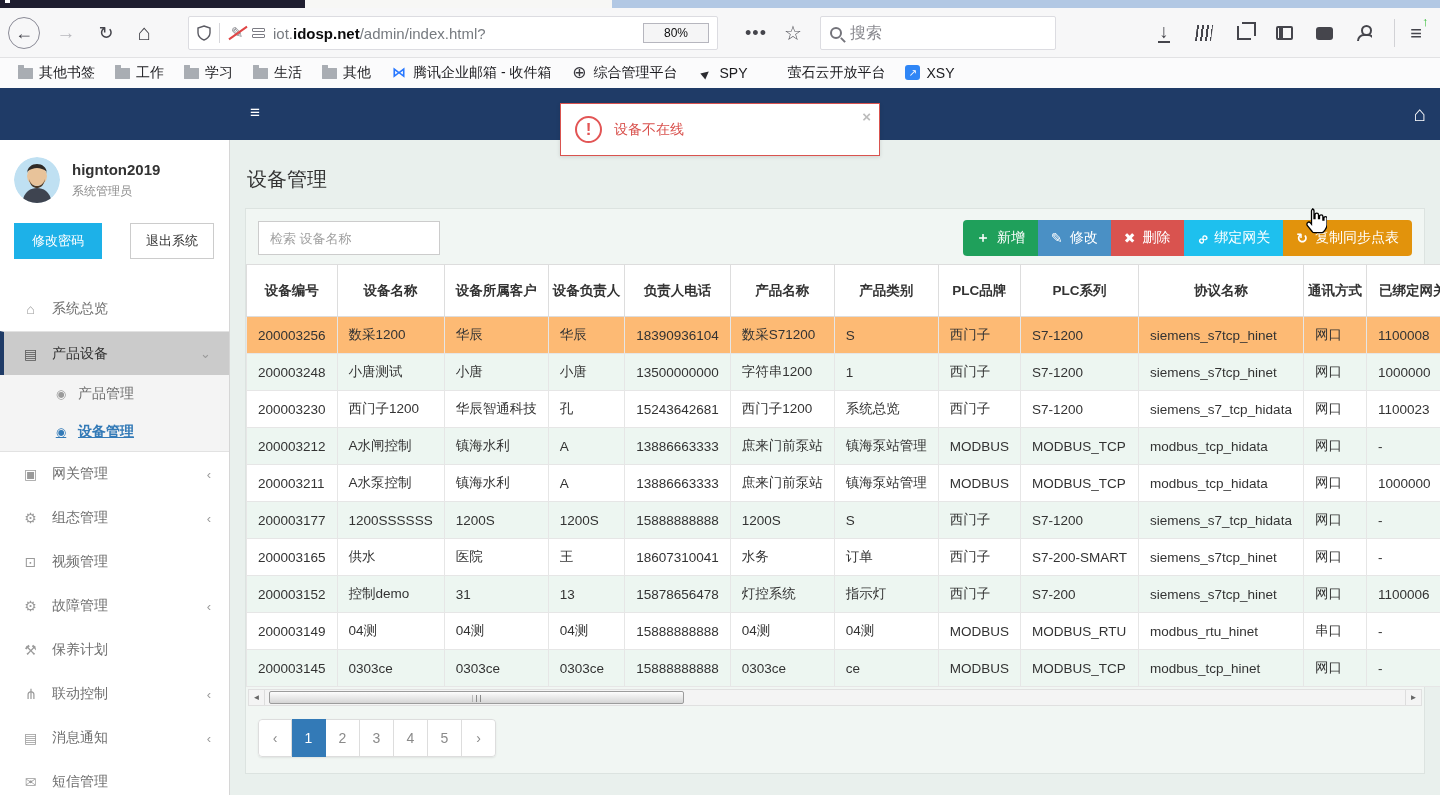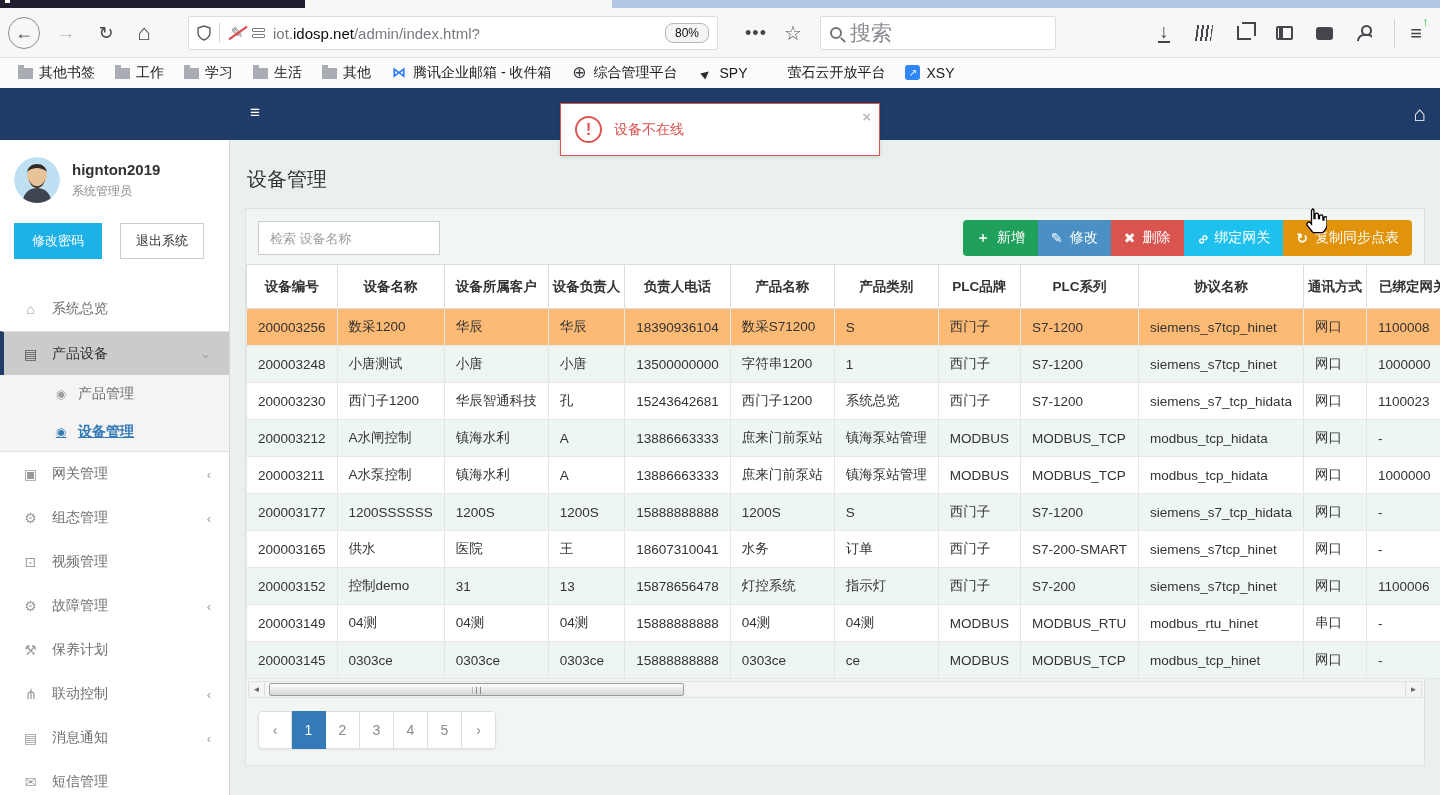--- a/index.html
+++ b/index.html
@@ -24,30 +24,30 @@
 
   .urlbar { position:absolute; left:188px; top:8px; width:530px; height:34px; background:#fff; border:1px solid #dcdce1; border-radius:2px; display:flex; align-items:center; padding:0 8px; }
   .shield-svg { width:14px; height:16px; flex:0 0 auto; }
   .url-div { width:1px; height:20px; background:#d7d7db; margin:0 8px; }
   .blocked-pen { position:relative; width:18px; height:18px; color:#8a8a8f; font-size:15px; text-align:center; line-height:18px; }
   .blocked-pen::after { content:""; position:absolute; left:-1px; top:8px; width:22px; height:2px; background:#e04545; transform:rotate(-35deg); }
   .perm-ico { width:13px; margin:0 8px 0 6px; display:flex; flex-direction:column; gap:2px; }
   .perm-ico i { display:block; height:4px; border:1px solid #7c7c84; border-radius:1px; }
   .url-text { font-size:15px; white-space:nowrap; overflow:hidden; flex:1; }
   .url-text .dim { color:#777b80; }
-  .url-text .dom { color:#0c0c0d; font-weight:normal; }
-  .zoom-pill { border:1px solid #b6b6be; background:#f5f5f6; border-radius:8px; font-size:12px; padding:2px 9px; color:#0c0c0d; flex:0 0 auto; }
+  .url-text .dom { color:#0c0c0d; font-weight:bold; }
+  .zoom-pill { border:1px solid #b6b6be; background:#f5f5f6; border-radius:0; font-size:12px; padding:2px 20px; color:#0c0c0d; flex:0 0 auto; }
 
   .dots-btn { left:740px; font-size:18px; letter-spacing:1px; }
   .star-btn { left:777px; font-size:20px; color:#55555c; }
 
   .searchbox { position:absolute; left:820px; top:8px; width:236px; height:34px; background:#fff; border:1px solid #dcdce1; border-radius:2px; display:flex; align-items:center; padding:0 9px; color:#8a8a90; }
   .mag { width:12px; height:12px; border:2px solid #73737a; border-radius:50%; position:relative; margin-right:8px; flex:0 0 auto;}
   .mag::after { content:""; position:absolute; width:6px; height:2px; background:#73737a; transform:rotate(45deg); left:8px; top:10px; }
-  .search-ph { font-size:21px; color:#8a8a90; }
+  .search-ph { font-size:16px; color:#8a8a90; }
 
   .dl-btn { left:1148px; } .dl-glyph{ border-bottom:2px solid #45454c; line-height:0.9; padding:0 1px 1px;}
   .lib-btn { left:1188px; } .lib-glyph{ width:16px; height:16px; background:repeating-linear-gradient(90deg,#45454c 0 2px,transparent 2px 5px); transform:skewX(-8deg); }
   .crop-btn { left:1228px; } .crop-glyph{ width:14px; height:14px; border-left:2px solid #45454c; border-bottom:2px solid #45454c; position:relative; }
   .crop-glyph::after{ content:""; position:absolute; right:-5px; top:-4px; width:12px; height:12px; border-right:2px solid #45454c; border-top:2px solid #45454c; }
   .side-btn { left:1268px; } .side-glyph{ width:17px; height:14px; border:2px solid #45454c; border-radius:2px; position:relative; }
   .side-glyph::after{ content:""; position:absolute; left:1px; top:0; bottom:0; width:4px; background:#45454c; }
   .chat-btn { left:1308px; } .chat-glyph{ width:17px; height:13px; background:#45454c; border-radius:3px; position:relative; }
   .chat-glyph::after{ content:""; position:absolute; left:3px; bottom:-4px; border:4px solid transparent; border-top-color:#45454c; border-left-width:2px; border-right-width:2px; }
   .acct-btn { left:1348px; } .acct-glyph{ width:16px; height:16px; position:relative; overflow:hidden;}
@@ -75,21 +75,21 @@
   .app { position:absolute; top:88px; left:0; right:0; bottom:0; }
   .app-header { height:52px; background:#1f3b67; position:relative; }
   .hamburger { position:absolute; left:250px; top:15px; color:#fff; font-size:17px; font-weight:bold; }
   .header-home { position:absolute; right:14px; top:15px; color:#fff; font-size:21px; line-height:1; }
 
   .sidebar { position:absolute; left:0; top:52px; width:230px; bottom:0; background:#fff; border-right:1px solid #d6d6d6; }
   .user-card { display:flex; align-items:center; gap:12px; padding:17px 14px 10px; }
   .avatar { width:46px; height:46px; border-radius:50%; overflow:hidden; flex:0 0 auto; }
   .user-name { font-size:15px; font-weight:bold; color:#333; }
   .user-role { font-size:12px; color:#8b8b8b; margin-top:5px; }
-  .user-btns { display:flex; gap:18px; padding:10px 14px 6px; }
+  .user-btns { display:flex; gap:28px; padding:10px 14px 6px; }
   .btn-cyan { background:#1db1e8; color:#fff; border:1px solid #1db1e8; font-size:13px; padding:8px 17px; cursor:pointer; }
   .btn-plain { background:#fff; color:#333; border:1px solid #ccc; font-size:13px; padding:8px 15px; cursor:pointer; }
 
   .menu { margin-top:22px; }
   .menu-item { display:flex; align-items:center; height:44px; padding:0 18px 0 22px; color:#6f6f6f; font-size:14px; cursor:pointer; position:relative; }
   .menu-item .m-ico { width:17px; margin-right:13px; color:#9a9a9a; font-size:14px; text-align:center; }
   .menu-item .m-arrow { margin-left:auto; color:#9a9a9a; font-size:13px; }
   .menu-item.active-parent { background:#cbcbcb; border-left:4px solid #1f3b67; padding-left:18px; color:#333; border-top:1px solid #e2e2e2; }
   .menu-item.active-parent .m-ico { color:#555; }
   .submenu { background:#f4f4f4; border-bottom:1px solid #e2e2e2; }
@@ -107,21 +107,21 @@
   .dev-search::placeholder { color:#a0a0a0; }
   .btn-group { display:flex; }
   .tb-btn { height:36px; border:none; color:#fff; font-size:14px; padding:0 13px; display:flex; align-items:center; gap:7px; cursor:pointer; font-family:inherit; }
   .tb-btn:first-child { border-radius:4px 0 0 4px; }
   .tb-btn:last-child { border-radius:0 4px 4px 0; }
   .tb-ico { font-size:14px; font-weight:bold; }
   .tb-ico.link-rot { display:inline-block; transform:rotate(-45deg); font-size:15px; }
 
   .table-wrap { overflow:hidden; margin-right:-16px; }
   table.dev-table { border-collapse:collapse; background:#fff; table-layout:fixed; }
-  .dev-table th { height:44px; font-size:13.5px; font-weight:bold; color:#333; text-align:center; border:1px solid #ddd; background:#fff; padding:0 4px; overflow:hidden; white-space:nowrap; }
+  .dev-table th { height:52px; font-size:13.5px; font-weight:bold; color:#333; text-align:center; border:1px solid #ddd; background:#fff; padding:0 4px; overflow:hidden; white-space:nowrap; }
   .dev-table th:last-child { text-align:left; padding-left:12px; }
   .dev-table td { height:37px; font-size:13.5px; color:#333; padding:0 11px; border:1px solid #e6e6e6; white-space:nowrap; overflow:hidden; }
   .dev-table tr.sel td { background:#fdba74; }
   .dev-table tr.alt td { background:#edf6f1; }
 
   .hscroll { height:17px; margin:2px 2px 0; background:#f4f4f4; border:1px solid #e0e0e0; position:relative; }
   .hs-arrow { position:absolute; top:0; width:16px; height:15px; display:flex; align-items:center; justify-content:center; font-size:8px; color:#666; background:#f4f4f4; }
   .hs-left { left:0; border-right:1px solid #ddd; }
   .hs-right { right:0; border-left:1px solid #ddd; }
   .hs-thumb { position:absolute; left:20px; top:1px; width:415px; height:13px; background:linear-gradient(#fdfdfd,#d5d5d5); border:1px solid #9c9c9c; border-radius:2px; }

